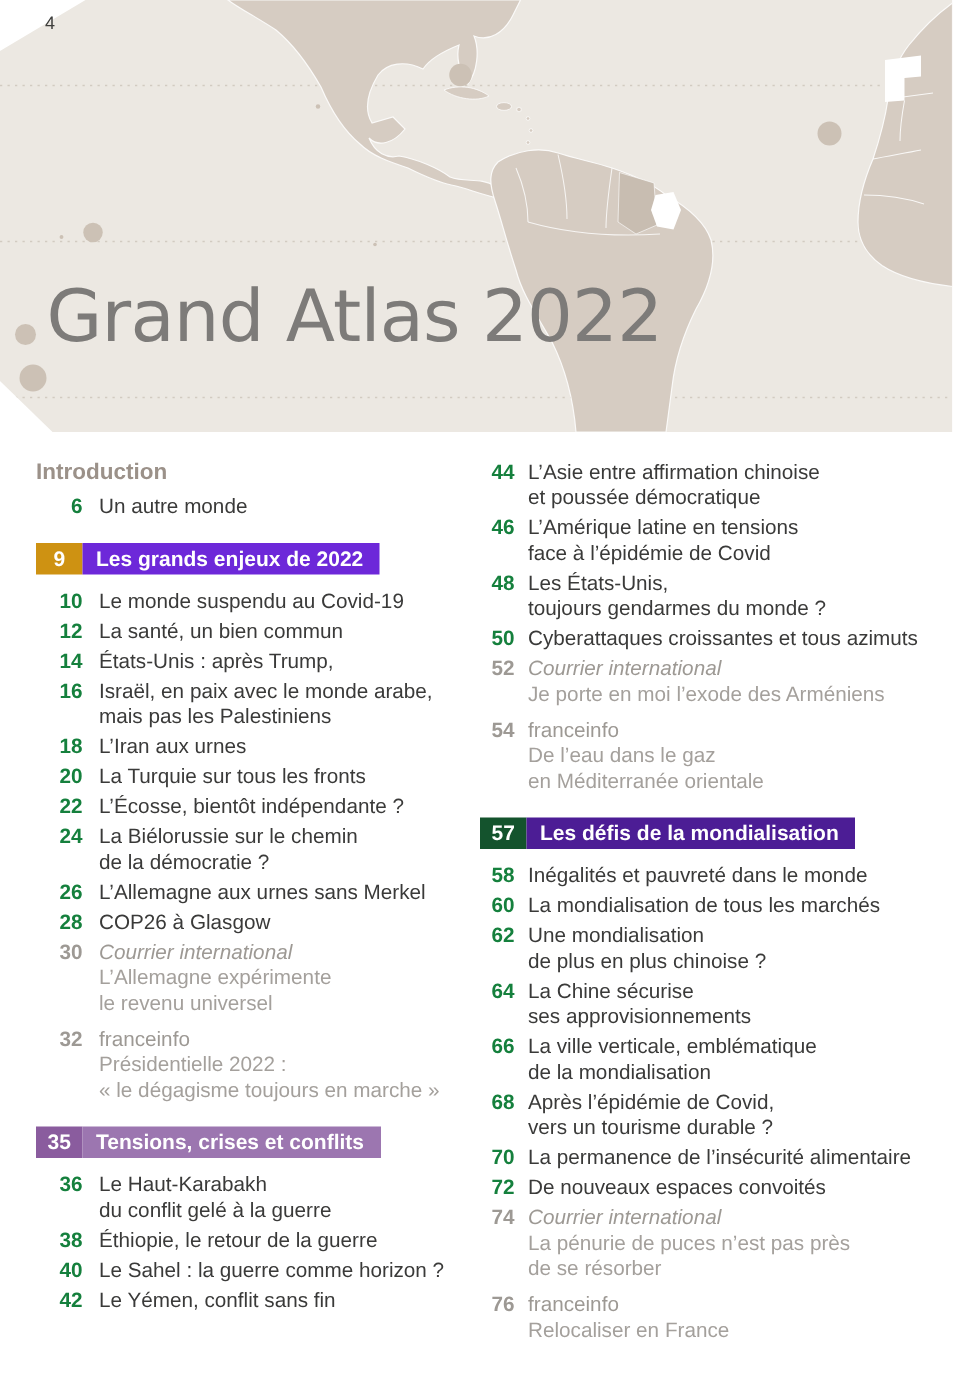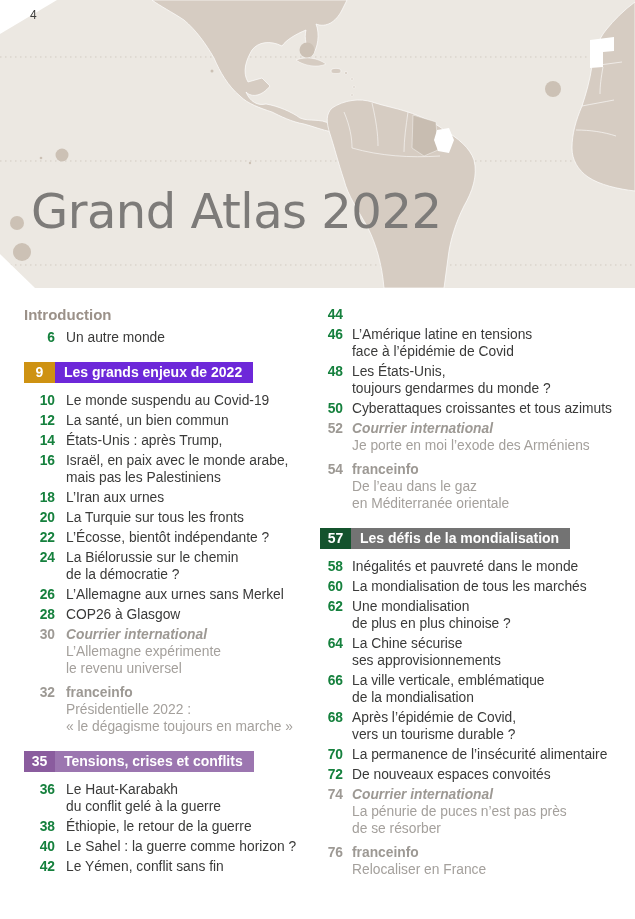--- a/index.html
+++ b/index.html
@@ -38,35 +38,35 @@
   }
   .entry .num{
     font-weight:bold;color:#15803d;text-align:right;flex:none;
   }
   .col-left .entry .num{width:31px;margin-right:11px;}
   .col-right .entry .num{width:23px;margin-right:9px;}
   .entry .txt{flex:1;}
   .entry .line{display:block;}
   .entry.media{margin-top:3px;margin-bottom:7px;color:#a4a09c;}
   .entry.media .num{color:#9d9994;}
-  .src{display:block;font-weight:bold;color:#9d9994;}
+  .src{display:block;font-weight:normal;color:#9d9994;}
   .src.it{font-style:italic;}
   .section-bar{
     display:flex;width:fit-content;align-items:stretch;
     height:21px;margin:16px 0 9px 0;
     color:#ffffff;font-weight:bold;font-size:14px;line-height:21px;
   }
   .bar-num{width:31px;text-align:center;flex:none;}
   .bar-label{padding:0 11px 0 9px;white-space:nowrap;}
   .section-bar.orange .bar-num{background:#ce9212;}
   .section-bar.orange .bar-label{background:#6d28d9;}
   .section-bar.purple .bar-num{background:#8a5c9e;}
   .section-bar.purple .bar-label{background:#9c76b0;}
   .section-bar.teal .bar-num{background:#14532d;}
-  .section-bar.teal .bar-label{background:#737373;}
+  .section-bar.teal .bar-label{background:#4c1d95;}
 </style>
 </head>
 <body>
 
 <div class="page-num">4</div>
 
 <div class="map-band">
   <svg width="635" height="288" viewBox="0 0 635 288">
 
     <g stroke="#d2cbc1" stroke-width="1" stroke-dasharray="1.5 3.5">
@@ -241,20 +241,24 @@
       <div class="entry">
         <span class="num">42</span>
         <span class="txt">
           <span class="line">Le Yémen, conflit sans fin</span>
         </span>
       </div>
     </div>
   <div class="col col-right">
       <div class="entry">
         <span class="num">44</span>
+        <span class="txt">
+          <span class="line">L’Asie entre affirmation chinoise</span>
+          <span class="line">et poussée démocratique</span>
+        </span>
       </div>
       <div class="entry">
         <span class="num">46</span>
         <span class="txt">
           <span class="line">L’Amérique latine en tensions</span>
           <span class="line">face à l’épidémie de Covid</span>
         </span>
       </div>
       <div class="entry">
         <span class="num">48</span>

